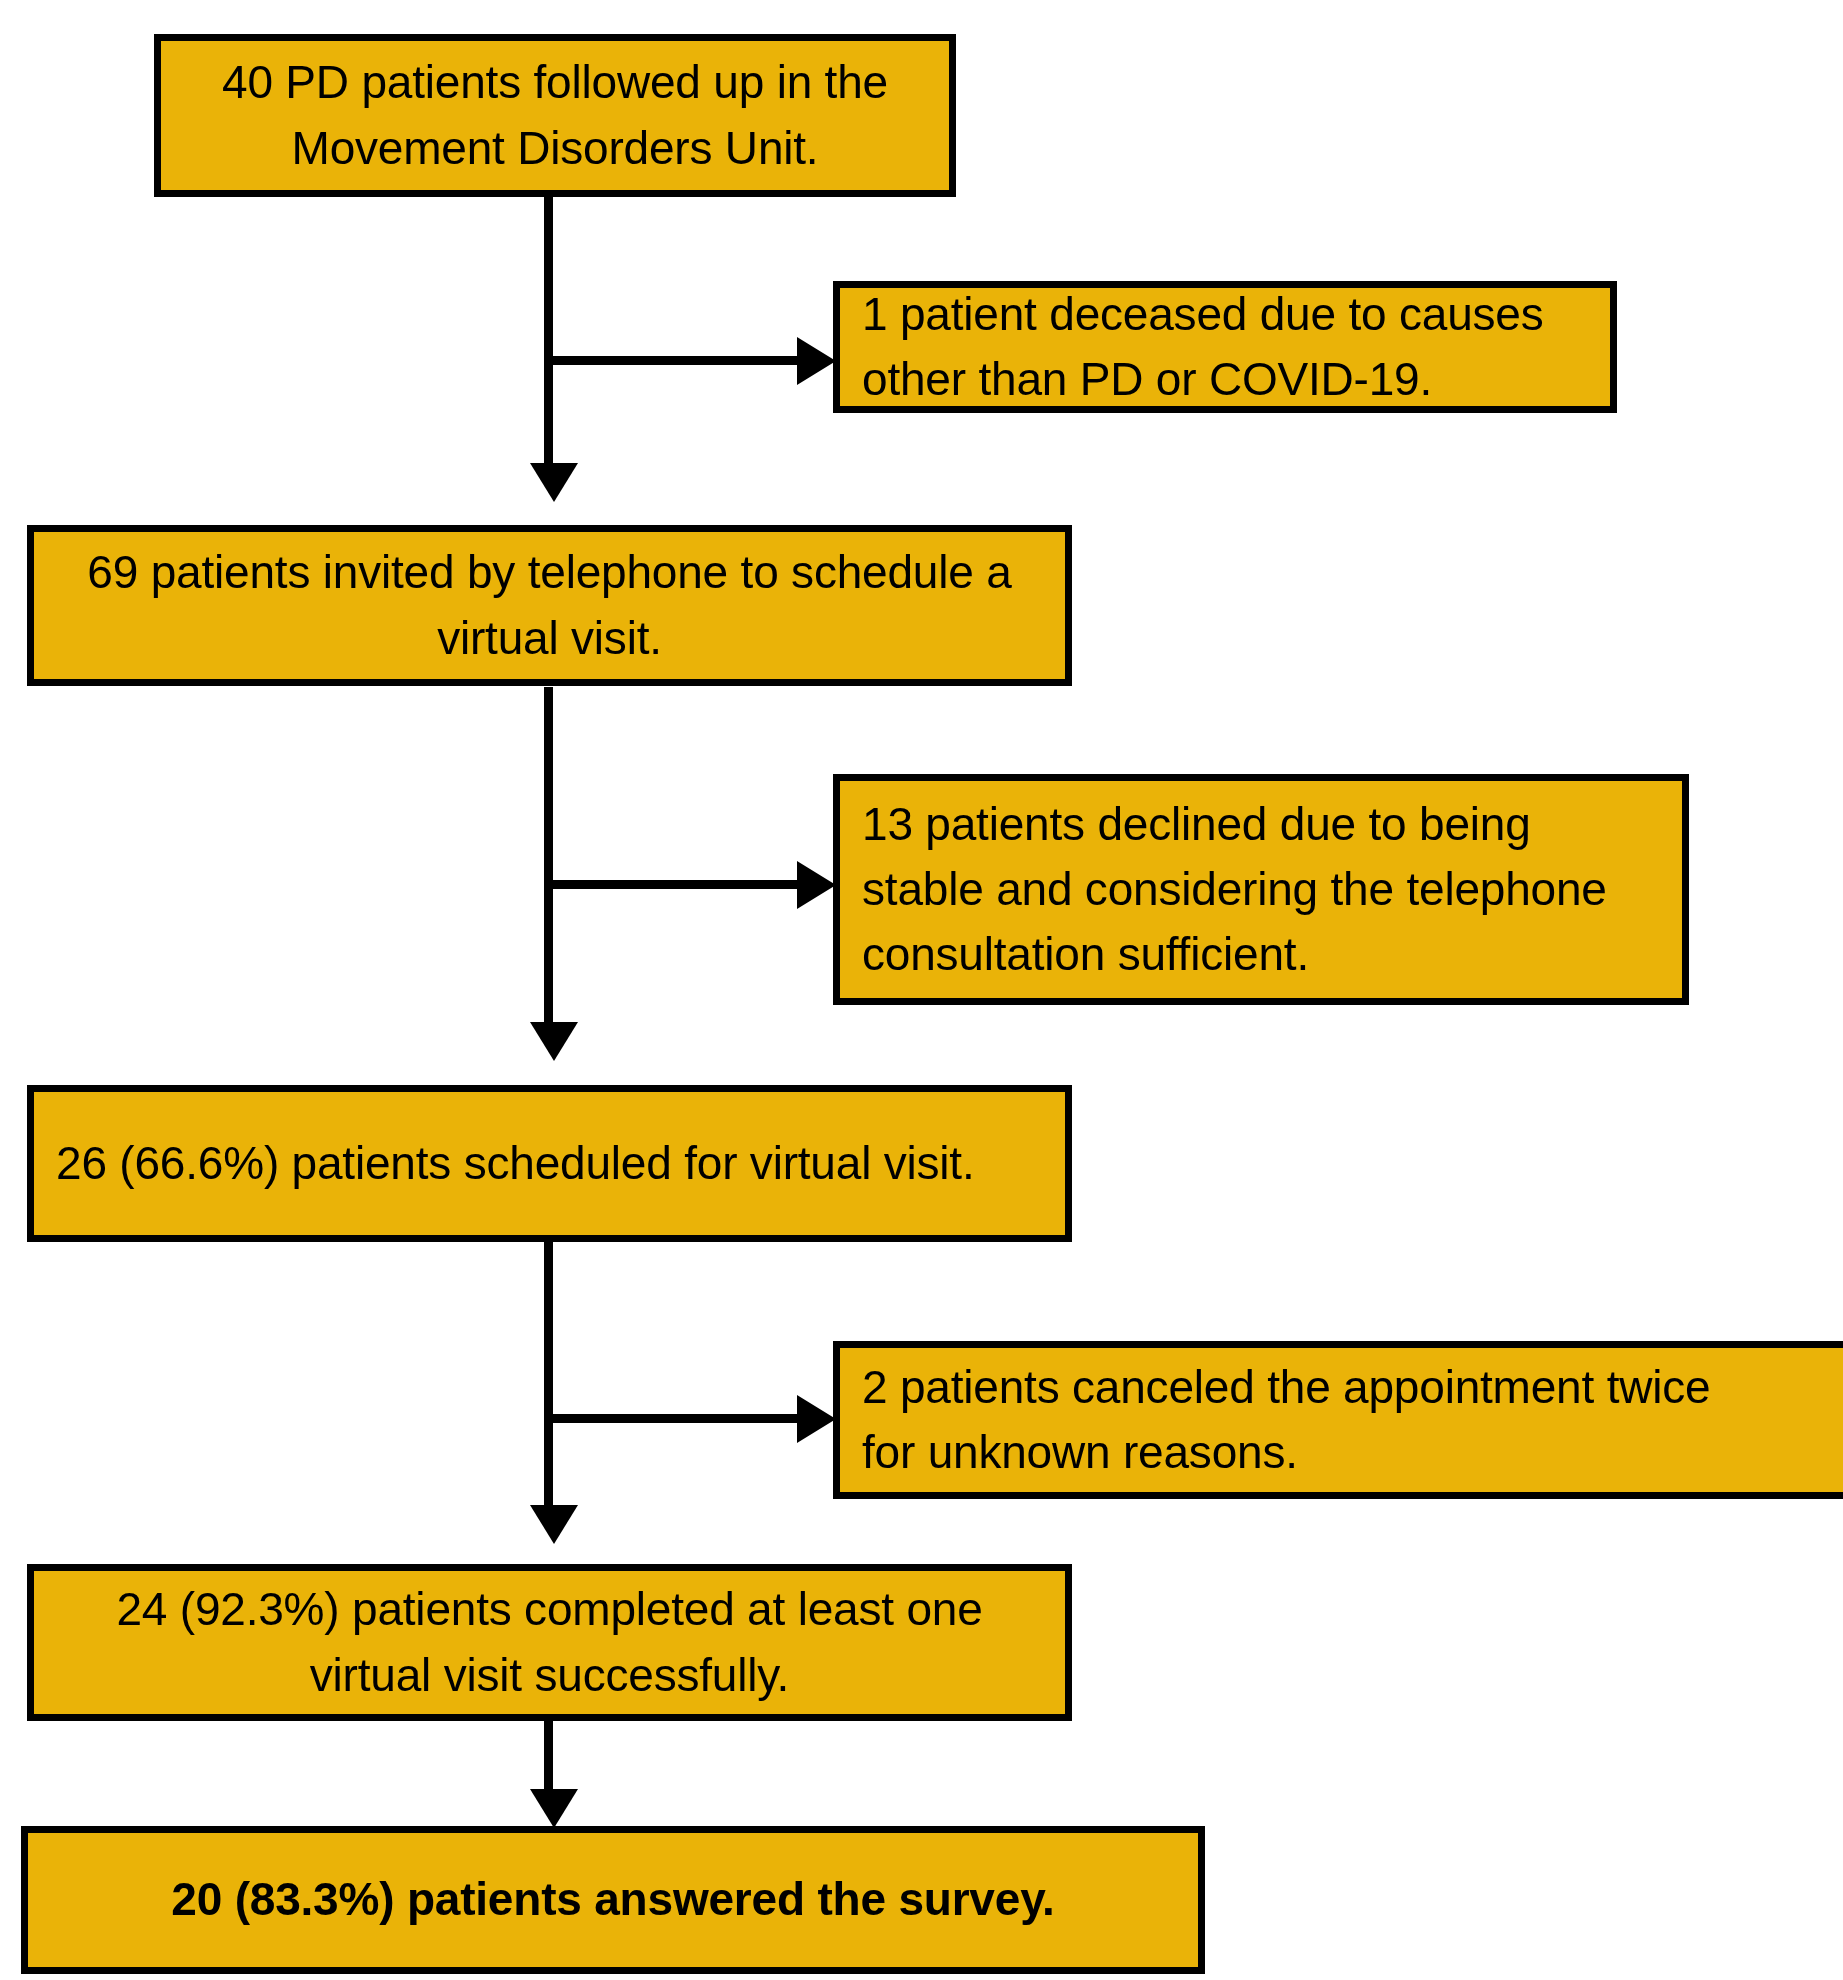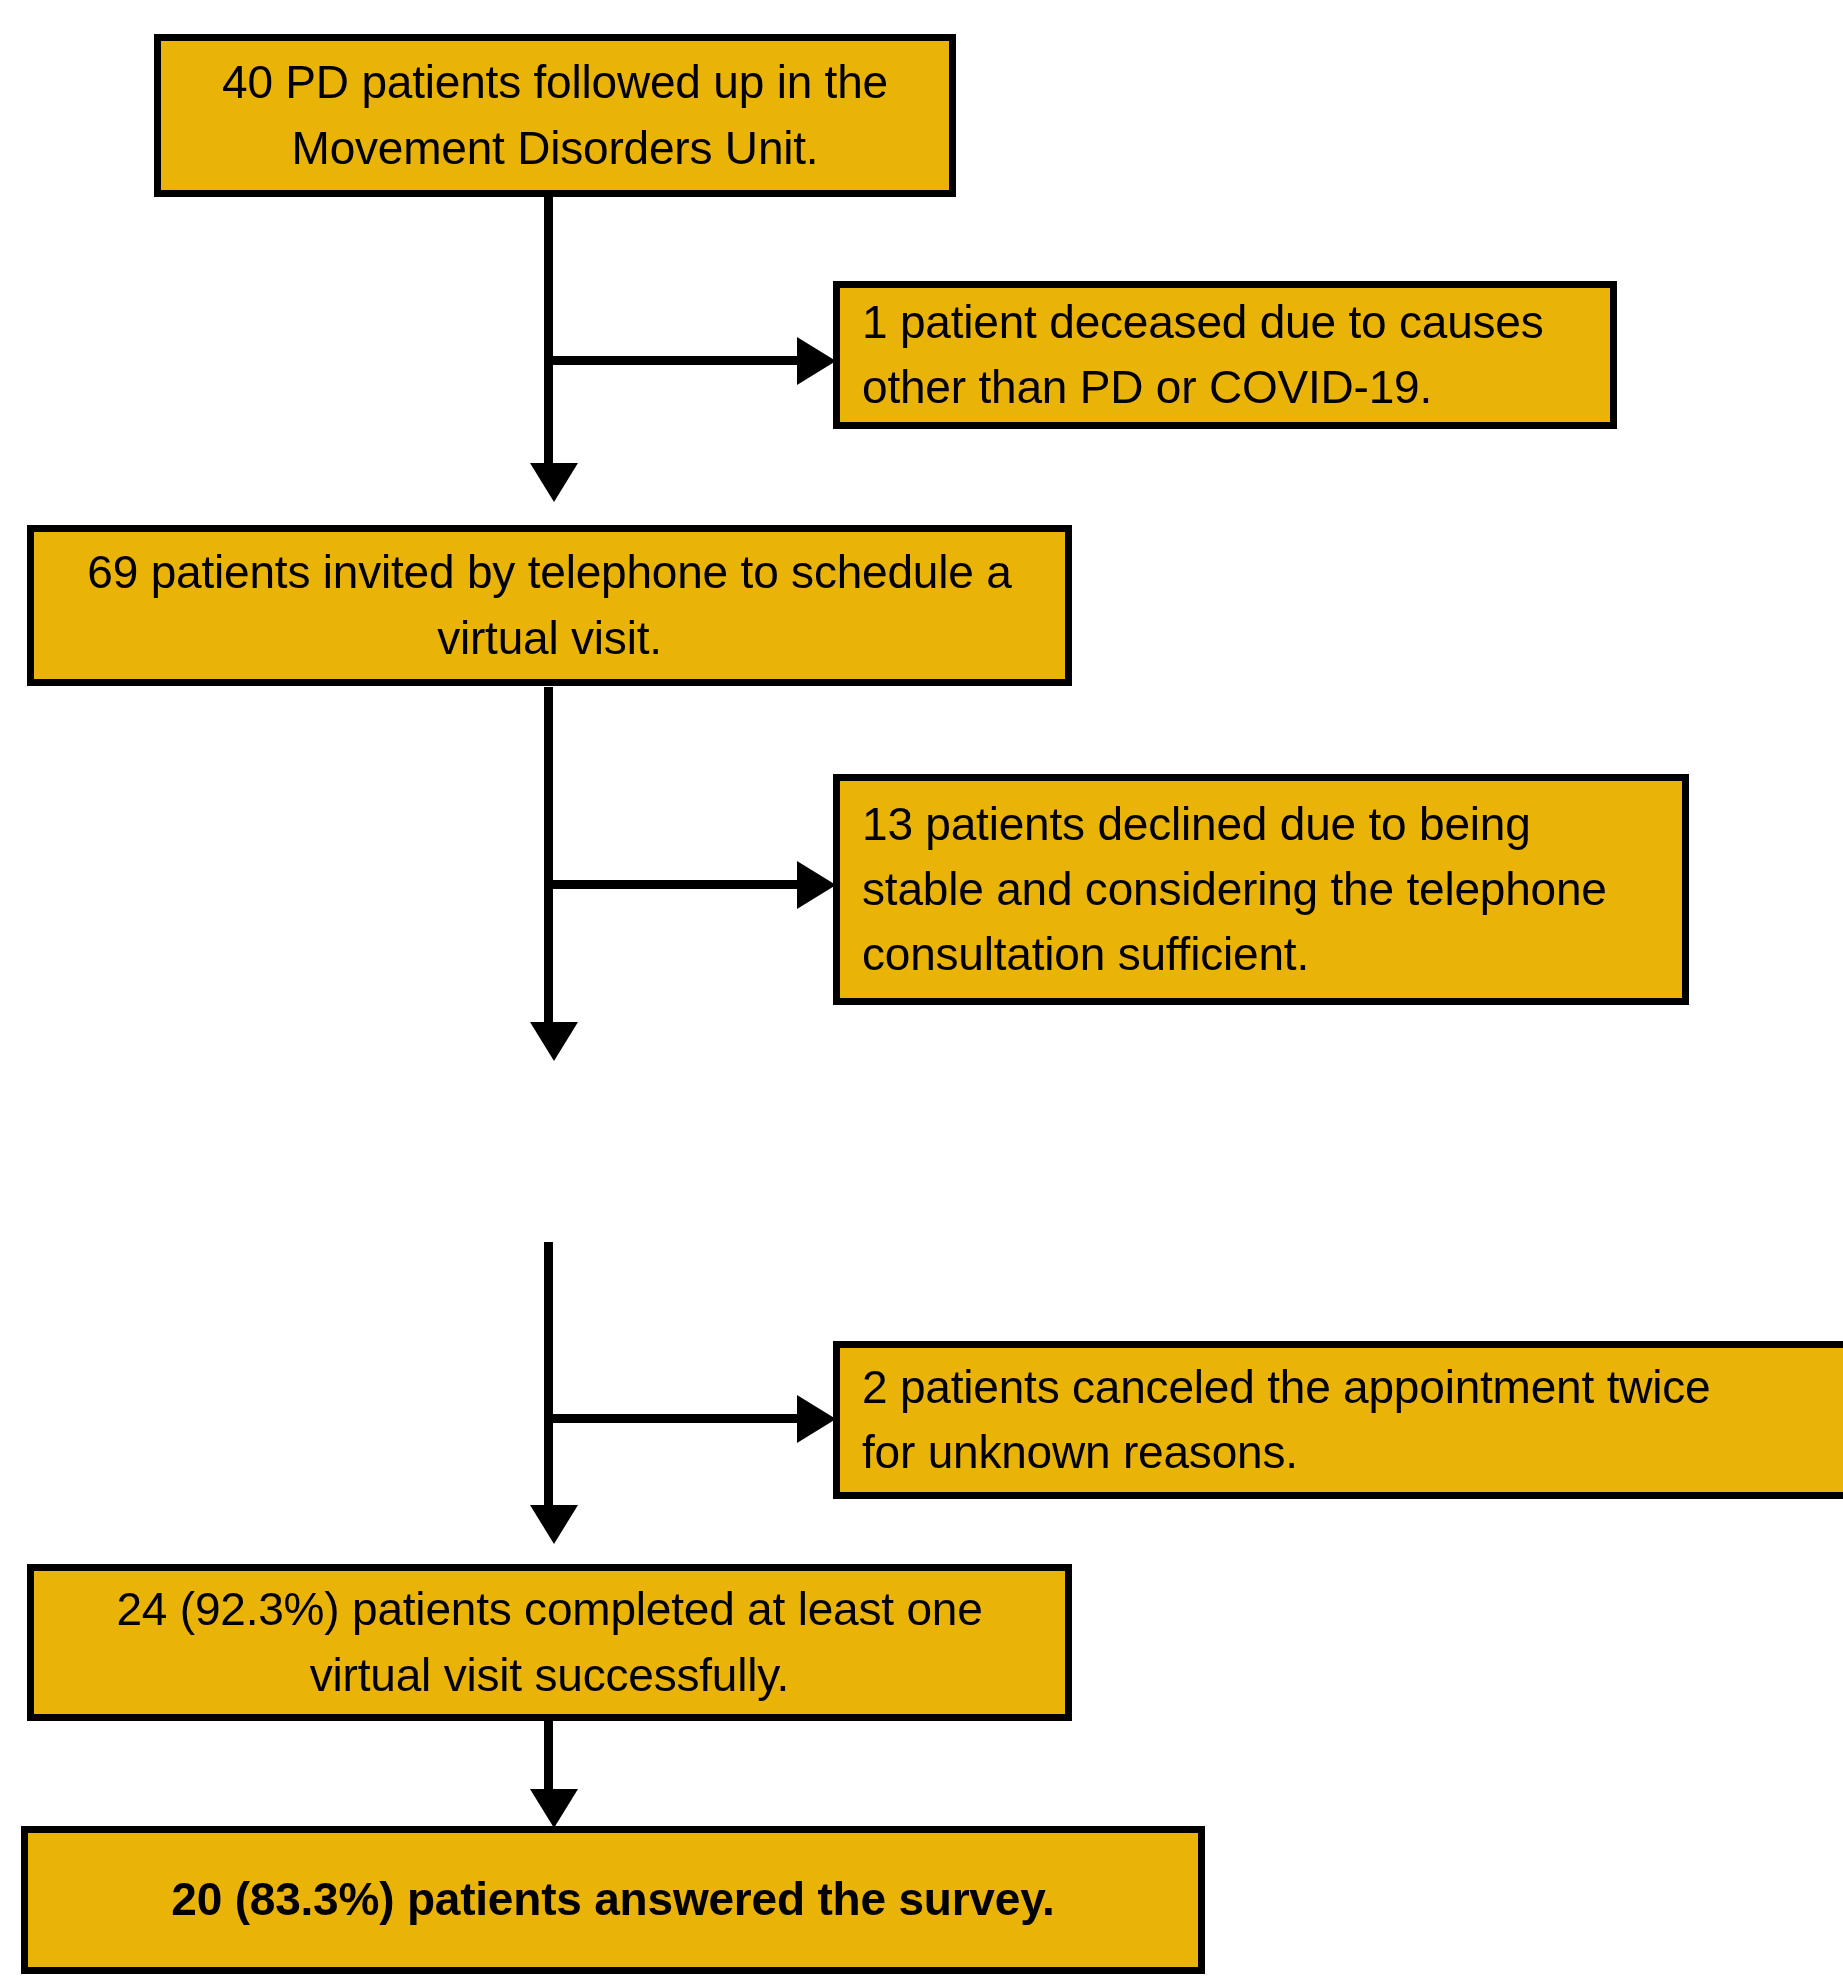--- a/index.html
+++ b/index.html
@@ -84,36 +84,39 @@
   <div class="arrow-right" style="left:797px; top:1395px;"></div>
 
   <div class="connector vline" style="left:544px; top:1721px; height:72px;"></div>
   <div class="arrow-down" style="left:530px; top:1789px;"></div>
 
   <div class="node" style="left:154px; top:34px; width:802px; height:163px;">
     <span class="label">40 PD patients followed up in the
 Movement Disorders Unit.</span>
   </div>
 
-  <div class="node left-align" style="left:833px; top:281px; width:784px; height:148px;">
+  <div class="node left-align" style="left:833px; top:281px; width:784px; height:132px;">
     <span class="label">1 patient deceased due to causes
 other than PD or COVID-19.</span>
   </div>
 
   <div class="node" style="left:27px; top:525px; width:1045px; height:161px;">
     <span class="label">69 patients invited by telephone to schedule a
 virtual visit.</span>
   </div>
 
   <div class="node left-align" style="left:833px; top:774px; width:856px; height:231px;">
     <span class="label">13 patients declined due to being
 stable and considering the telephone
 consultation sufficient.</span>
   </div>
 
+  <div class="node left-align" style="left:27px; top:1085px; width:1045px; height:157px;">
+    <span class="label">26 (66.6%) patients scheduled for virtual visit.</span>
+  </div>
 
   <div class="node left-align" style="left:833px; top:1341px; width:1076px; height:158px;">
     <span class="label">2 patients canceled the appointment twice
 for unknown reasons.</span>
   </div>
 
   <div class="node" style="left:27px; top:1564px; width:1045px; height:157px;">
     <span class="label">24 (92.3%) patients completed at least one
 virtual visit successfully.</span>
   </div>

